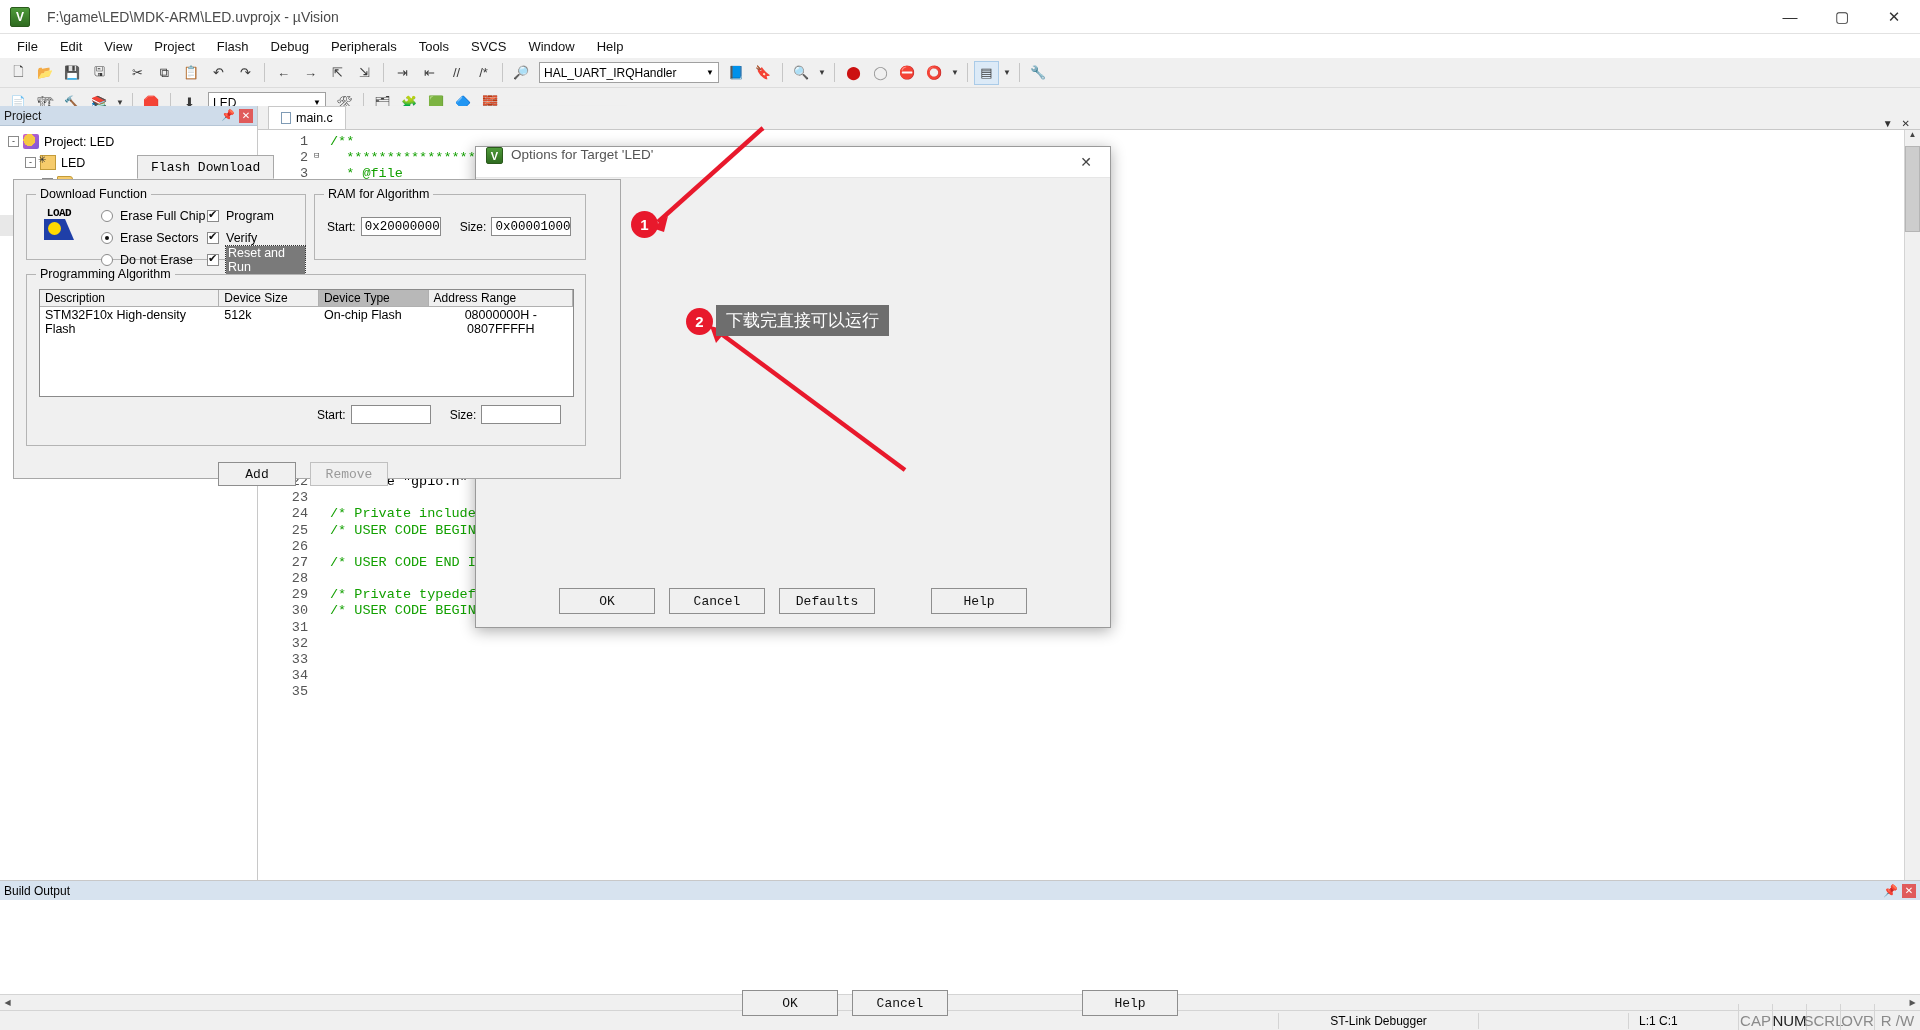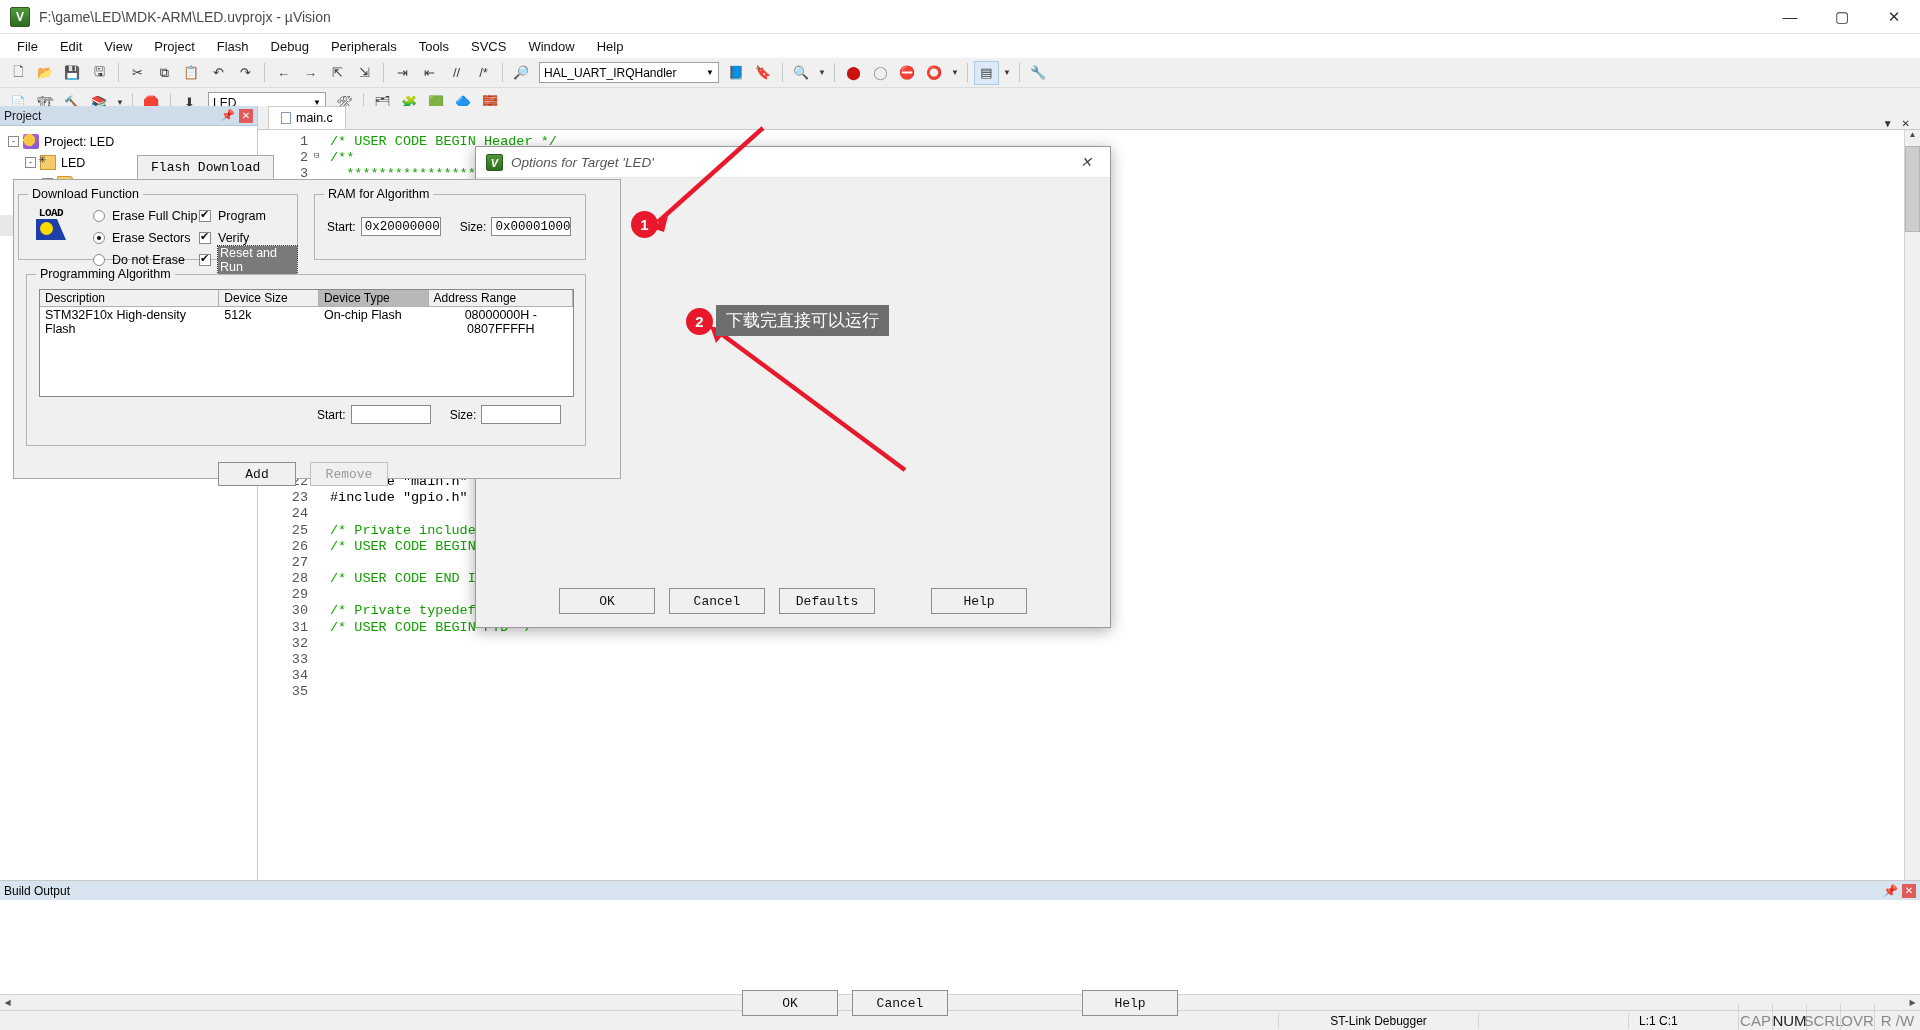--- a/index.html
+++ b/index.html
@@ -5,21 +5,21 @@
   * { box-sizing: border-box; }
   html, body { margin:0; padding:0; }
   body {
     width:1920px; height:1030px;
     font-family:"Liberation Sans", sans-serif;
     font-size:12px; color:#000;
     background:#fff; overflow:hidden; position:relative;
   }
   
   .titlebar { height:34px; background:#fff; display:flex; align-items:center;
-    border-bottom:1px solid #e2e2e2; }
+    border-bottom:1px solid #e2e2e2;gap:8px; }
   .tb-icon { width:20px; height:20px; margin-left:10px; margin-right:9px;
     background:linear-gradient(#4e9a3a,#2f6b20); border:1px solid #2a5a1c;
     border-radius:2px; position:relative; }
   .tb-icon::after { content:"V"; position:absolute; inset:0; color:#fff;
     font-size:12px; font-weight:bold; text-align:center; line-height:19px; }
   .tb-title { font-size:14px; color:#4a4a4a; }
   .tb-buttons { margin-left:auto; display:flex; height:34px; }
   .tb-btn { width:52px; height:34px; display:flex; align-items:center;
     justify-content:center; font-size:15px; color:#333; }
   
@@ -112,22 +112,22 @@
   .statusbar { position:absolute; left:0; right:0; bottom:0; height:20px;
     background:#f0f0f0; border-top:1px solid #d4d4d4; display:flex;
     align-items:center; font-size:12px; }
   .sb-cell { border-left:1px solid #d4d4d4; height:16px; display:flex;
     align-items:center; padding:0 10px; }
   .sb-ind { width:34px; justify-content:center; color:#8a8a8a; border-left:1px solid #d4d4d4;
     height:33px; display:flex; align-items:center; font-size:15px; }
   
   .dlg { position:absolute; background:#f0f0f0; border:1px solid #9a9a9a;
     box-shadow:0 3px 14px rgba(0,0,0,.32); }
-  .dlg-title { height:31px; background:#fff; display:flex; align-items:center;
-    padding:0 4px 0 10px; border-bottom:1px solid #e6e6e6;font-style:italic; }
+  .dlg-title { height:31px; background:#fff; display:flex; align-items:flex-start;
+    padding:0 4px 0 10px; border-bottom:1px solid #e6e6e6; }
   .dlg-title .t { font-size:13.5px; color:#555; margin-left:8px; }
   .dlg-x { margin-left:auto; width:40px; height:30px; display:flex;
     align-items:center; justify-content:center; font-size:14px; color:#444; }
   .dlgico { width:17px; height:17px; background:linear-gradient(#4e9a3a,#2f6b20);
     border:1px solid #2a5a1c; position:relative; border-radius:2px; }
   .dlgico::after { content:"V"; position:absolute; inset:0; color:#fff;
     font-size:11px; font-weight:bold; text-align:center; line-height:16px; }
   
   #optdlg { left:475px; top:146px; width:636px; height:482px; }
   .opt-btns { position:absolute; left:0; right:0; bottom:13px; display:flex;
@@ -424,21 +424,20 @@
           <div>32</div>
           <div>33</div>
           <div>34</div>
           <div>35</div>
         </div>
       <div class="fold">
         <div style="height:16.2px"></div>
         <div style="height:16.2px;font-size:9px;color:#555">⊟</div>
       </div>
       <div class="codelines" id="codelines">
-          <div class="cmt">/* USER CODE BEGIN Header */</div>
           <div class="cmt">/**</div>
           <div class="cmt">  ******************************************************************************</div>
           <div class="cmt">  * @file           : main.c</div>
           <div class="cmt">  * @brief          : Main program body</div>
           <div class="cmt">  ******************************************************************************</div>
           <div class="cmt">  * @attention</div>
           <div class="cmt">  *</div>
           <div class="cmt">  * &lt;h2&gt;&lt;center&gt;&amp;copy; Copyright (c) 2022 STMicroelectronics.</div>
           <div class="cmt">  * All rights reserved.&lt;/center&gt;&lt;/h2&gt;</div>
           <div class="cmt">  *</div>
@@ -525,21 +524,21 @@
 
   <div class="tabs" id="cmtabs">
       <div class="tab">Debug</div>
       <div class="tab">Trace</div>
       <div class="tab active">Flash Download</div>
       <div class="tab">Pack</div>
     </div>
 
   <div class="tabpane">
 
-    <div class="grp" style="left:4px; top:14px; width:280px; height:66px;">
+    <div class="grp" style="left:12px; top:14px; width:280px; height:66px;">
       <div class="grp-lbl">Download Function</div>
       <div class="loadicon" style="position:absolute;left:14px;top:12px">
         <div class="txt">LOAD</div>
         <div class="box"></div>
       </div>
       <div style="position:absolute;left:74px;top:12px;display:flex;flex-direction:column;gap:4px" id="dlradios">
           <div class="optrow">
             <span class="radio"></span>
             <span>Erase Full Chip</span>
           </div>

